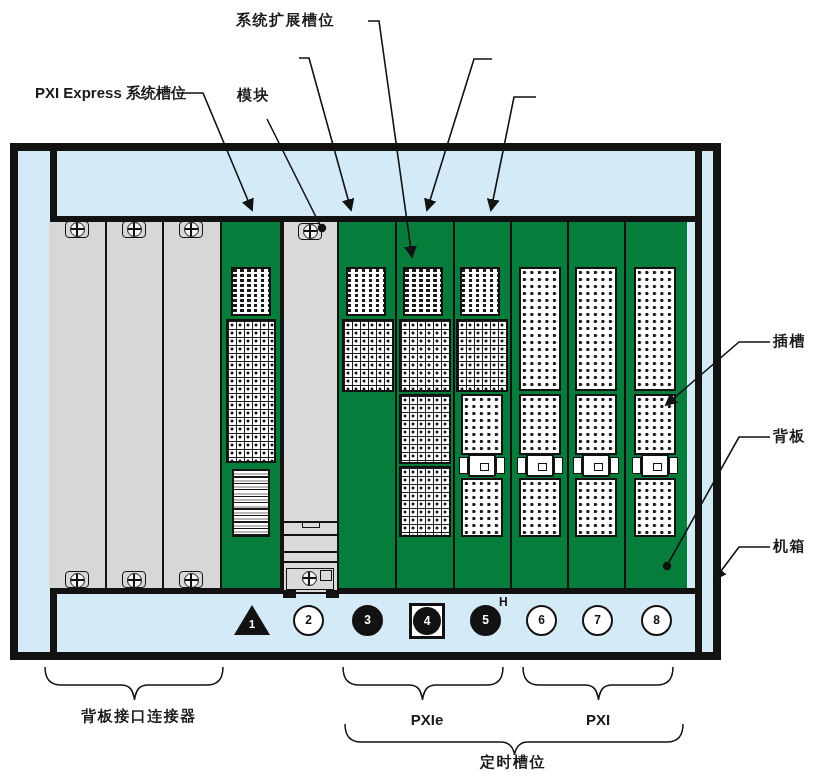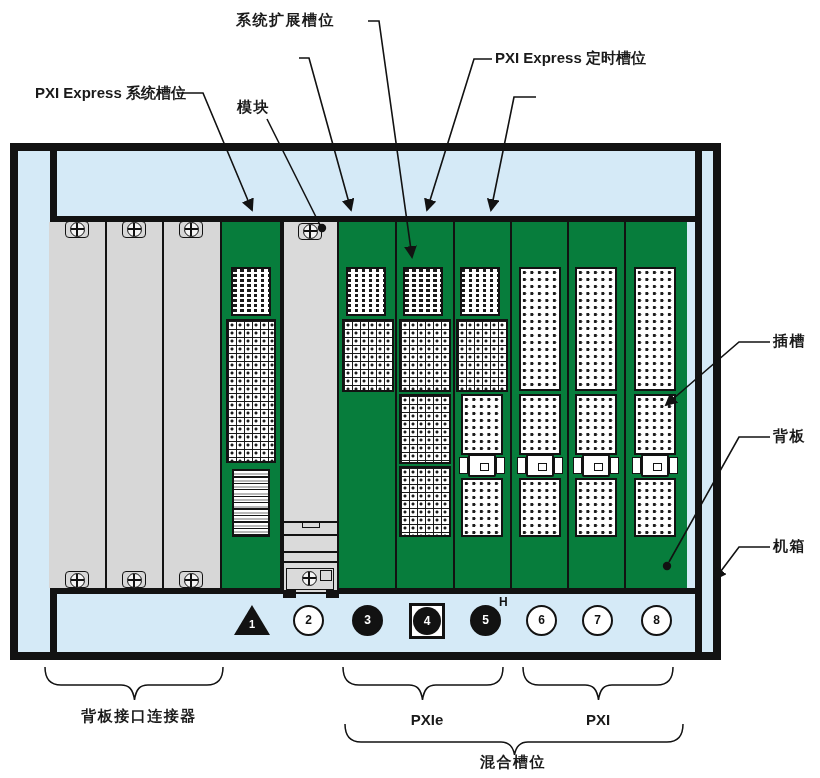--- a/index.html
+++ b/index.html
@@ -181,30 +181,29 @@
     <div class="inner">4</div>
   </div>
   <div class="sym-circle blackfill" style="left:470px;top:605px;"><span>5</span></div>
   <div class="hmark" style="left:499px;top:595px;">H</div>
   <div class="sym-circle whitefill" style="left:526px;top:605px;"><span>6</span></div>
   <div class="sym-circle whitefill" style="left:582px;top:605px;"><span>7</span></div>
   <div class="sym-circle whitefill" style="left:641px;top:605px;"><span>8</span></div>
 
   <div class="lbl cjk" style="left:236px;top:11px;">系统扩展槽位</div>
   <div class="lbl" style="left:35px;top:84px;">PXI Express 系统槽位</div>
-  <div class="lbl cjk" style="left:237px;top:98px;">模块</div>
-  <div class="lbl" style="left:495px;top:49px;">PXI Express 定时槽位</div>
+  <div class="lbl cjk" style="left:237px;top:86px;">模块</div>
   <div class="lbl cjk" style="left:773px;top:332px;">插槽</div>
   <div class="lbl cjk" style="left:773px;top:427px;">背板</div>
   <div class="lbl cjk" style="left:773px;top:537px;">机箱</div>
 
   <div class="lbl cjk center" style="left:139px;top:707px;">背板接口连接器</div>
   <div class="lbl center" style="left:427px;top:711px;">PXIe</div>
   <div class="lbl center" style="left:598px;top:711px;">PXI</div>
-  <div class="lbl cjk center" style="left:513px;top:753px;">混合槽位</div>
+  <div class="lbl cjk center" style="left:513px;top:753px;">定时槽位</div>
 
 
   <svg class="overlay" width="820" height="778" viewBox="0 0 820 778">
     <defs>
       <marker id="arr" viewBox="0 0 10 10" refX="8.5" refY="5" markerWidth="8" markerHeight="8" orient="auto-start-reverse">
         <path d="M0,0 L10,5 L0,10 z" fill="#121212"></path>
       </marker>
     </defs>
     <g fill="none" stroke="#121212" stroke-width="1.6">
       <path d="M 368 21 H 379 L 412 257" marker-end="url(#arr)"></path>

